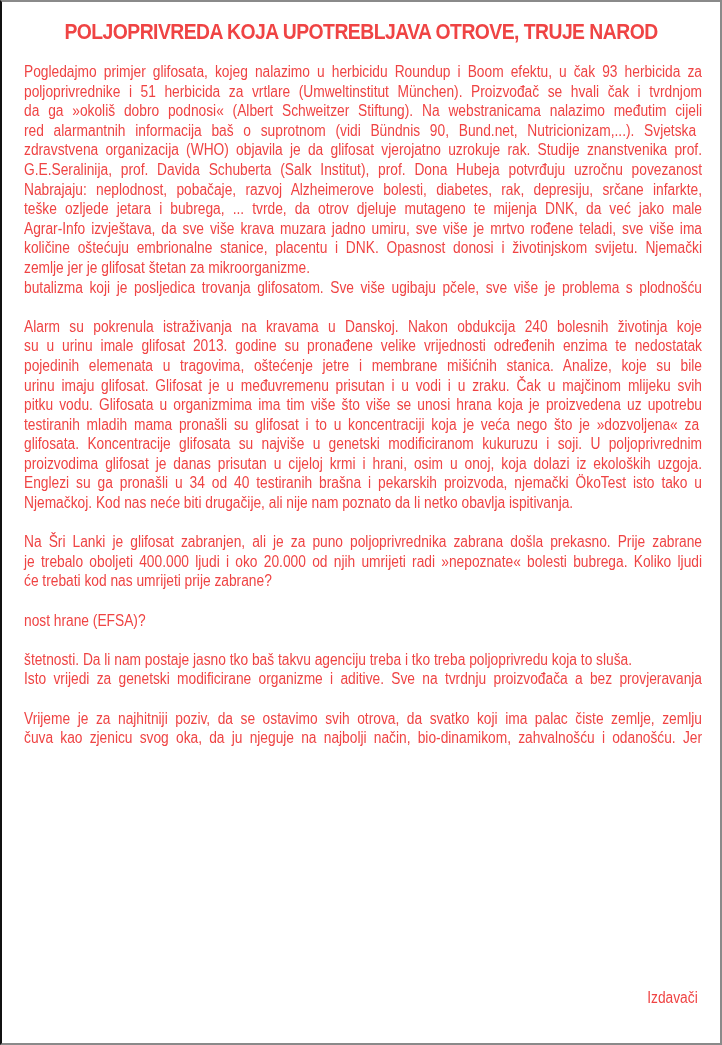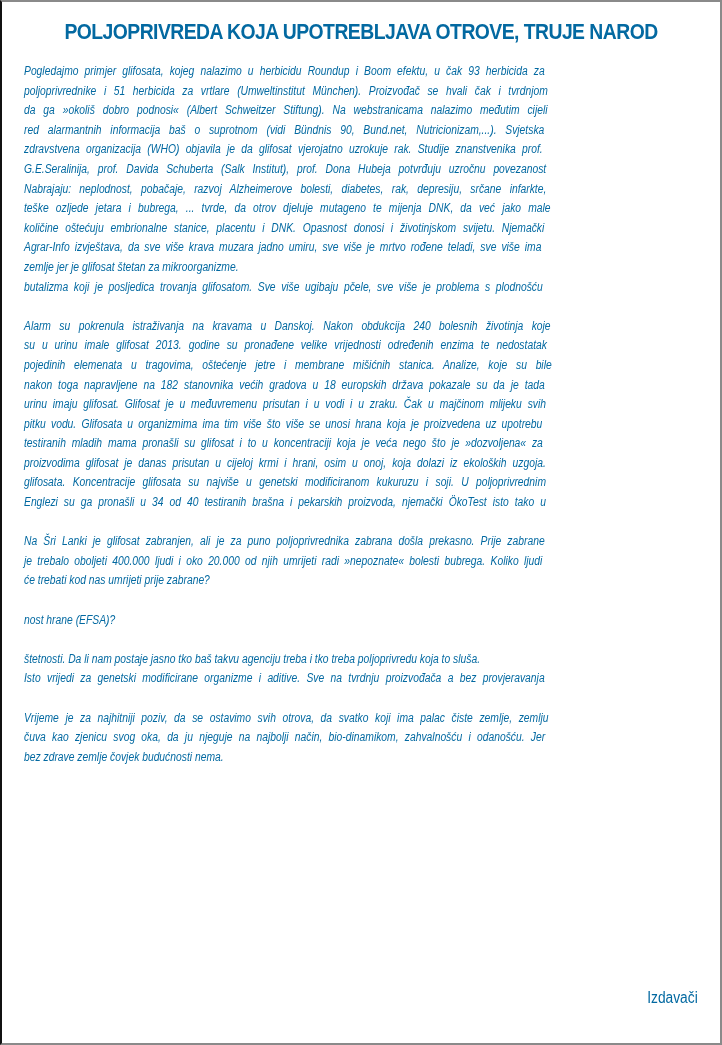--- a/index.html
+++ b/index.html
@@ -6,21 +6,21 @@
   body { width: 722px; height: 1045px; overflow: hidden; }
   .page {
     position: relative;
     width: 722px; height: 1045px;
     box-sizing: border-box;
     border-top: 2px solid #8a8a8a;
     border-right: 2px solid #8a8a8a;
     border-bottom: 2px solid #8a8a8a;
     border-left: 2px solid #111111;
     background: #ffffff;
-    color: #0369a1;
+    color: #ef4444;
     font-family: "Liberation Sans", "DejaVu Sans", sans-serif;
   }
   .title {
     position: absolute;
     left: 0; right: 0; top: 15px;
     text-align: center;
     font-weight: bold;
     font-size: 21.5px;
     letter-spacing: -0.6px;
     line-height: 30px;
@@ -29,25 +29,24 @@
   }
   .body {
     position: absolute;
     left: 22px; width: 678px; top: 60px;
   }
   .para { margin: 0 0 19.6px 0; }
   .line {
     display: block;
     height: 19.6px;
     line-height: 19.6px;
-    font-size: 12px;
+    font-size: 16px;
     white-space: nowrap;
     overflow: visible;
     position: relative;
-    font-style: italic;
   }
   .line .inner {
     display: inline-block;
     transform-origin: left center;
   }
   .footer {
     position: absolute;
     right: 22px; top: 986px;
     font-size: 16px;
     line-height: 20px;
@@ -63,49 +62,48 @@
   <div class="body" id="doc-body">
       <div class="para">
         <span class="line"><span class="inner" style="transform: scaleX(0.86); word-spacing: 3.76022px;">Pogledajmo primjer glifosata, kojeg nalazimo u herbicidu Roundup i Boom efektu, u čak 93 herbicida za</span></span>
         <span class="line"><span class="inner" style="transform: scaleX(0.86); word-spacing: 5.50939px;">poljoprivrednike i 51 herbicida za vrtlare (Umweltinstitut München). Proizvođač se hvali čak i tvrdnjom</span></span>
         <span class="line"><span class="inner" style="transform: scaleX(0.86); word-spacing: 5.81617px;">da ga »okoliš dobro podnosi« (Albert Schweitzer Stiftung). Na webstranicama nalazimo međutim cijeli</span></span>
         <span class="line"><span class="inner" style="transform: scaleX(0.86); word-spacing: 6.85522px;">red alarmantnih informacija baš o  suprotnom (vidi Bündnis 90, Bund.net, Nutricionizam,...). Svjetska</span></span>
         <span class="line"><span class="inner" style="transform: scaleX(0.86); word-spacing: 3.9633px;">zdravstvena organizacija (WHO) objavila je da glifosat vjerojatno uzrokuje rak. Studije znanstvenika prof.</span></span>
         <span class="line"><span class="inner" style="transform: scaleX(0.86); word-spacing: 5.77673px;">G.E.Seralinija, prof. Davida Schuberta (Salk Institut), prof. Dona Hubeja potvrđuju uzročnu povezanost</span></span>
         <span class="line"><span class="inner" style="transform: scaleX(0.86); word-spacing: 6.35127px;">Nabrajaju: neplodnost, pobačaje, razvoj Alzheimerove bolesti, diabetes, rak, depresiju, srčane infarkte,</span></span>
         <span class="line"><span class="inner" style="transform: scaleX(0.86); word-spacing: 4.94009px;">teške ozljede jetara i bubrega, ... tvrde, da otrov djeluje mutageno te mijenja DNK, da već jako male</span></span>
+        <span class="line"><span class="inner" style="transform: scaleX(0.86); word-spacing: 2.48696px;">Agrar-Info izvještava, da sve više krava muzara jadno umiru, sve više je mrtvo rođene teladi, sve više ima</span></span>
         <span class="line"><span class="inner" style="transform: scaleX(0.86); word-spacing: 4.55835px;">količine oštećuju embrionalne stanice, placentu i DNK. Opasnost donosi i životinjskom svijetu. Njemački</span></span>
-        <span class="line"><span class="inner" style="transform: scaleX(0.86); word-spacing: 2.48696px;">Agrar-Info izvještava, da sve više krava muzara jadno umiru, sve više je mrtvo rođene teladi, sve više ima</span></span>
         <span class="line"><span class="inner" style="transform: scaleX(0.86);">zemlje jer je glifosat štetan za mikroorganizme.</span></span>
         <span class="line"><span class="inner" style="transform: scaleX(0.86); word-spacing: 3.16856px;">butalizma koji je posljedica trovanja glifosatom. Sve više ugibaju pčele, sve više je problema s plodnošću</span></span>
       </div>
       <div class="para">
         <span class="line"><span class="inner" style="transform: scaleX(0.86); word-spacing: 6.46131px;">Alarm su pokrenula istraživanja na kravama u Danskoj. Nakon obdukcija 240 bolesnih životinja koje</span></span>
         <span class="line"><span class="inner" style="transform: scaleX(0.86); word-spacing: 4.78662px;">su u urinu imale glifosat 2013. godine su pronađene velike vrijednosti određenih enzima te nedostatak</span></span>
         <span class="line"><span class="inner" style="transform: scaleX(0.86); word-spacing: 6.80266px;">pojedinih elemenata u tragovima, oštećenje jetre i membrane mišićnih stanica. Analize, koje su bile</span></span>
-        <span class="line"><span class="inner" style="transform: scaleX(0.86); word-spacing: 3.57501px;">nakon toga napravljene na 182 stanovnika većih gradova u 18 europskih država pokazale su da je tada</span></span>
         <span class="line"><span class="inner" style="transform: scaleX(0.86); word-spacing: 3.48508px;">urinu imaju glifosat. Glifosat je u međuvremenu prisutan i u vodi i u zraku. Čak u majčinom mlijeku svih</span></span>
         <span class="line"><span class="inner" style="transform: scaleX(0.86); word-spacing: 2.69193px;">pitku vodu. Glifosata u organizmima ima tim više što više se unosi hrana koja je proizvedena uz upotrebu</span></span>
         <span class="line"><span class="inner" style="transform: scaleX(0.86); word-spacing: 3.43039px;">testiranih mladih mama pronašli su glifosat i to u koncentraciji koja je veća nego  što je »dozvoljena« za</span></span>
+        <span class="line"><span class="inner" style="transform: scaleX(0.86); word-spacing: 5.22372px;">glifosata. Koncentracije glifosata su najviše u genetski modificiranom kukuruzu i soji. U poljoprivrednim</span></span>
         <span class="line"><span class="inner" style="transform: scaleX(0.86); word-spacing: 3.63494px;">proizvodima glifosat je danas prisutan u cijeloj krmi i hrani, osim u onoj, koja dolazi iz ekoloških uzgoja.</span></span>
-        <span class="line"><span class="inner" style="transform: scaleX(0.86); word-spacing: 5.22372px;">glifosata. Koncentracije glifosata su najviše u genetski modificiranom kukuruzu i soji. U poljoprivrednim</span></span>
         <span class="line"><span class="inner" style="transform: scaleX(0.86); word-spacing: 3.63218px;">Englezi su ga pronašli u 34 od 40 testiranih brašna i pekarskih proizvoda, njemački ÖkoTest isto tako u</span></span>
+        <span class="line"><span class="inner" style="transform: scaleX(0.86);">Njemačkoj. Kod nas neće biti drugačije, ali nije nam poznato da li netko obavlja ispitivanja.</span></span>
       </div>
       <div class="para">
         <span class="line"><span class="inner" style="transform: scaleX(0.86); word-spacing: 3.75918px;">Na Šri Lanki je glifosat zabranjen, ali je za puno poljoprivrednika zabrana došla prekasno. Prije zabrane</span></span>
         <span class="line"><span class="inner" style="transform: scaleX(0.86); word-spacing: 2.85333px;">je trebalo oboljeti 400.000 ljudi i oko 20.000 od njih umrijeti radi »nepoznate« bolesti bubrega. Koliko ljudi</span></span>
         <span class="line"><span class="inner" style="transform: scaleX(0.86);">će trebati kod nas umrijeti prije zabrane?</span></span>
       </div>
       <div class="para">
         <span class="line"><span class="inner" style="transform: scaleX(0.86);">nost hrane (EFSA)?</span></span>
       </div>
       <div class="para">
         <span class="line"><span class="inner" style="transform: scaleX(0.86);">štetnosti. Da li nam postaje jasno tko baš takvu agenciju treba i tko treba poljoprivredu koja to sluša.</span></span>
         <span class="line"><span class="inner" style="transform: scaleX(0.86); word-spacing: 4.03104px;">Isto vrijedi za genetski modificirane organizme i aditive. Sve na tvrdnju proizvođača a bez provjeravanja</span></span>
       </div>
       <div class="para">
         <span class="line"><span class="inner" style="transform: scaleX(0.86); word-spacing: 4.31784px;">Vrijeme je za najhitniji poziv, da se ostavimo svih otrova, da svatko koji ima palac čiste zemlje, zemlju</span></span>
         <span class="line"><span class="inner" style="transform: scaleX(0.86); word-spacing: 3.93627px;">čuva kao zjenicu svog oka, da ju njeguje na najbolji način, bio-dinamikom, zahvalnošću i odanošću. Jer</span></span>
-        <span class="line"><span class="inner" style="transform: scaleX(0.86);">bez zdrave zemlje čovjek budućnosti nema.</span></span>
       </div>
     </div>
   <div class="footer">Izdavači</div>
 </div>
 
 </body></html>

